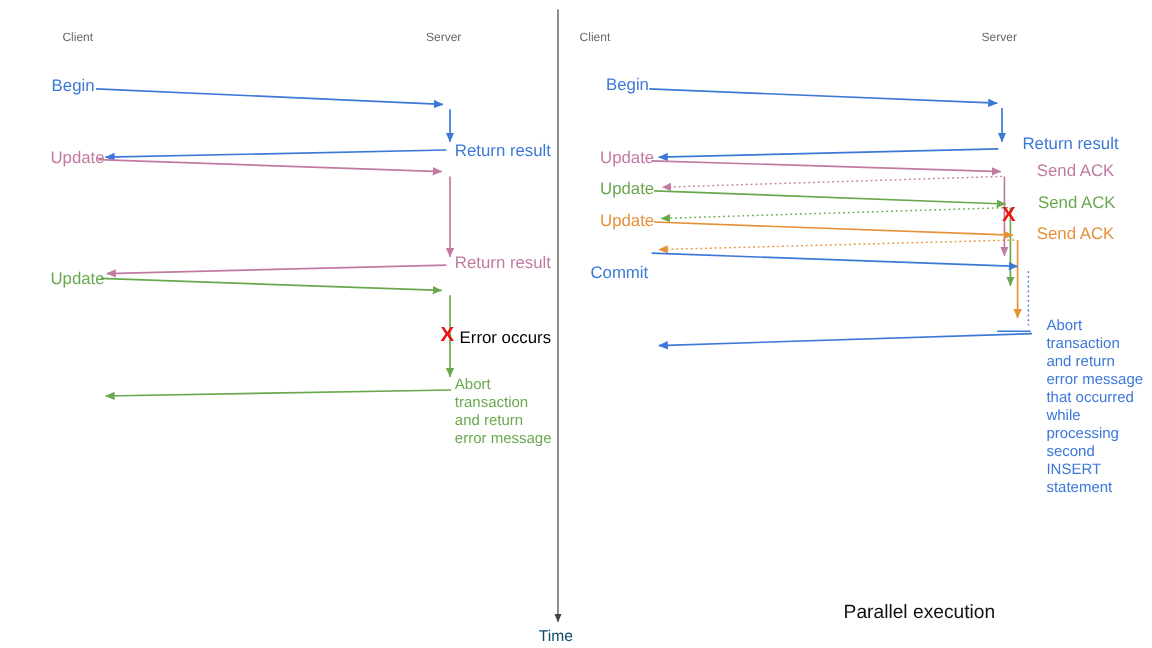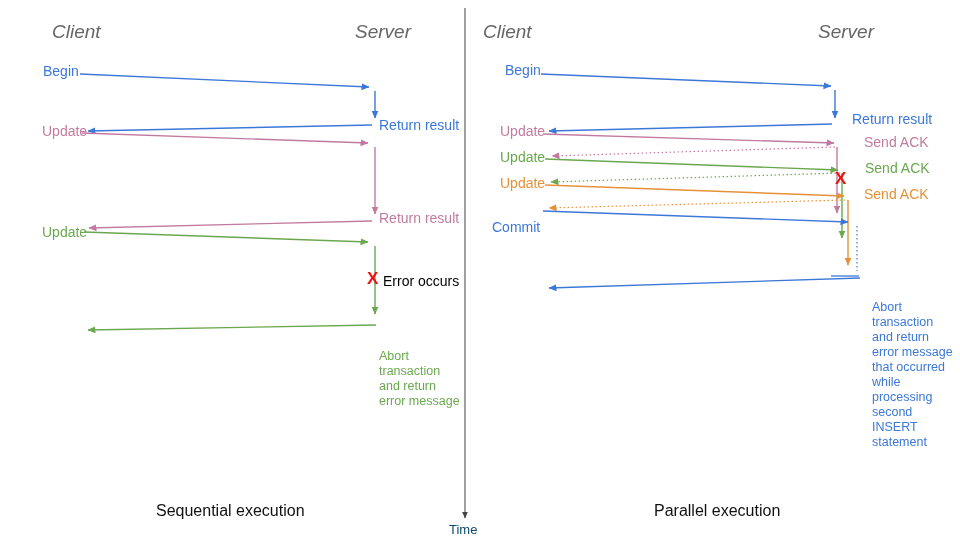--- a/index.html
+++ b/index.html
@@ -1,22 +1,22 @@
 <!DOCTYPE html>
 <html><head>
 <meta charset="utf-8">
 <style>
   html,body{margin:0;padding:0;background:#ffffff;}
   .canvas{position:relative;width:960px;height:540px;overflow:hidden;
           font-family:"Liberation Sans",sans-serif;background:#ffffff;}
   .canvas svg{position:absolute;left:0;top:0;}
   .lbl{position:absolute;font-size:14px;line-height:15px;white-space:nowrap;}
-  .hdr{font-style:italic;font-size:19px;color:#666666;}
+  .hdr{font-size:10px;color:#666666;}
   .cap{font-size:16px;color:#111111;}
-  .note{white-space:pre-line;font-size:12.5px;line-height:15px;margin-top:36px;}
+  .note{white-space:pre-line;font-size:12.5px;line-height:15px;}
   .xmark{font-weight:bold;font-size:17px;line-height:17px;color:#ee1111;}
   .c-blue{color:#3c78d8;}
   .c-pink{color:#c27ba0;}
   .c-green{color:#6aa84f;}
   .c-orange{color:#e69138;}
   .c-red{color:#000000;}
   .c-black{color:#0c4a6e;}
 </style>
 </head>
 <body>
@@ -91,21 +91,20 @@
   <span class="lbl c-pink" style="left:379px;top:211px;">Return result</span>
   <span class="lbl c-green" style="left:42px;top:225px;">Update</span>
 
   <span class="lbl xmark" style="left:367px;top:270px;">X</span>
   <span class="lbl c-red" style="left:383px;top:274px;">Error occurs</span>
   <span class="lbl note c-green" style="left:379px;top:313px;">Abort
 transaction
 and return
 error message</span>
 
-  <span class="lbl cap" style="left:156px;top:503px;">Sequential execution</span>
 
   <span class="lbl c-black" style="left:449px;top:522px;font-size:13px;">Time</span>
 
   <span class="lbl hdr" style="left:483px;top:24px;">Client</span>
   <span class="lbl hdr" style="left:818px;top:24px;">Server</span>
 
   <span class="lbl c-blue" style="left:505px;top:63px;">Begin</span>
   <span class="lbl c-blue" style="left:852px;top:112px;">Return result</span>
   <span class="lbl c-pink" style="left:500px;top:124px;">Update</span>
   <span class="lbl c-pink" style="left:864px;top:135px;">Send ACK</span>
@@ -120,15 +119,15 @@
 transaction
 and return
 error message
 that occurred
 while
 processing
 second
 INSERT
 statement</span>
 
-  <span class="lbl cap" style="left:654px;top:503px;">Parallel execution</span>
+  <span class="lbl cap" style="left:703px;top:503px;">Parallel execution</span>
 
 </div>
 
 </body></html>

